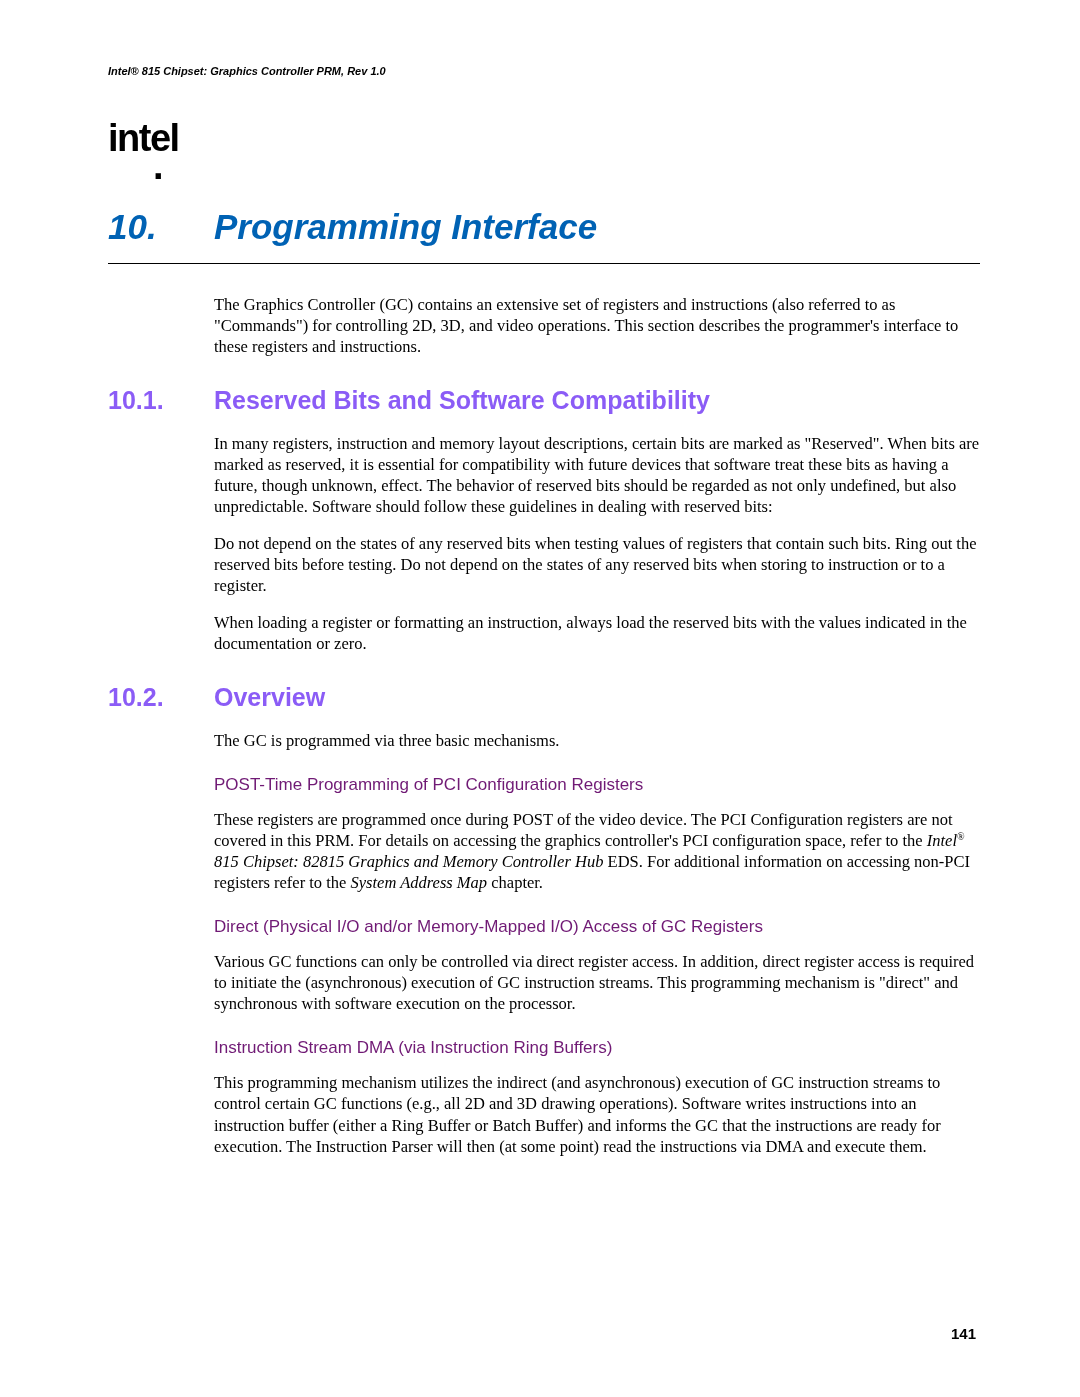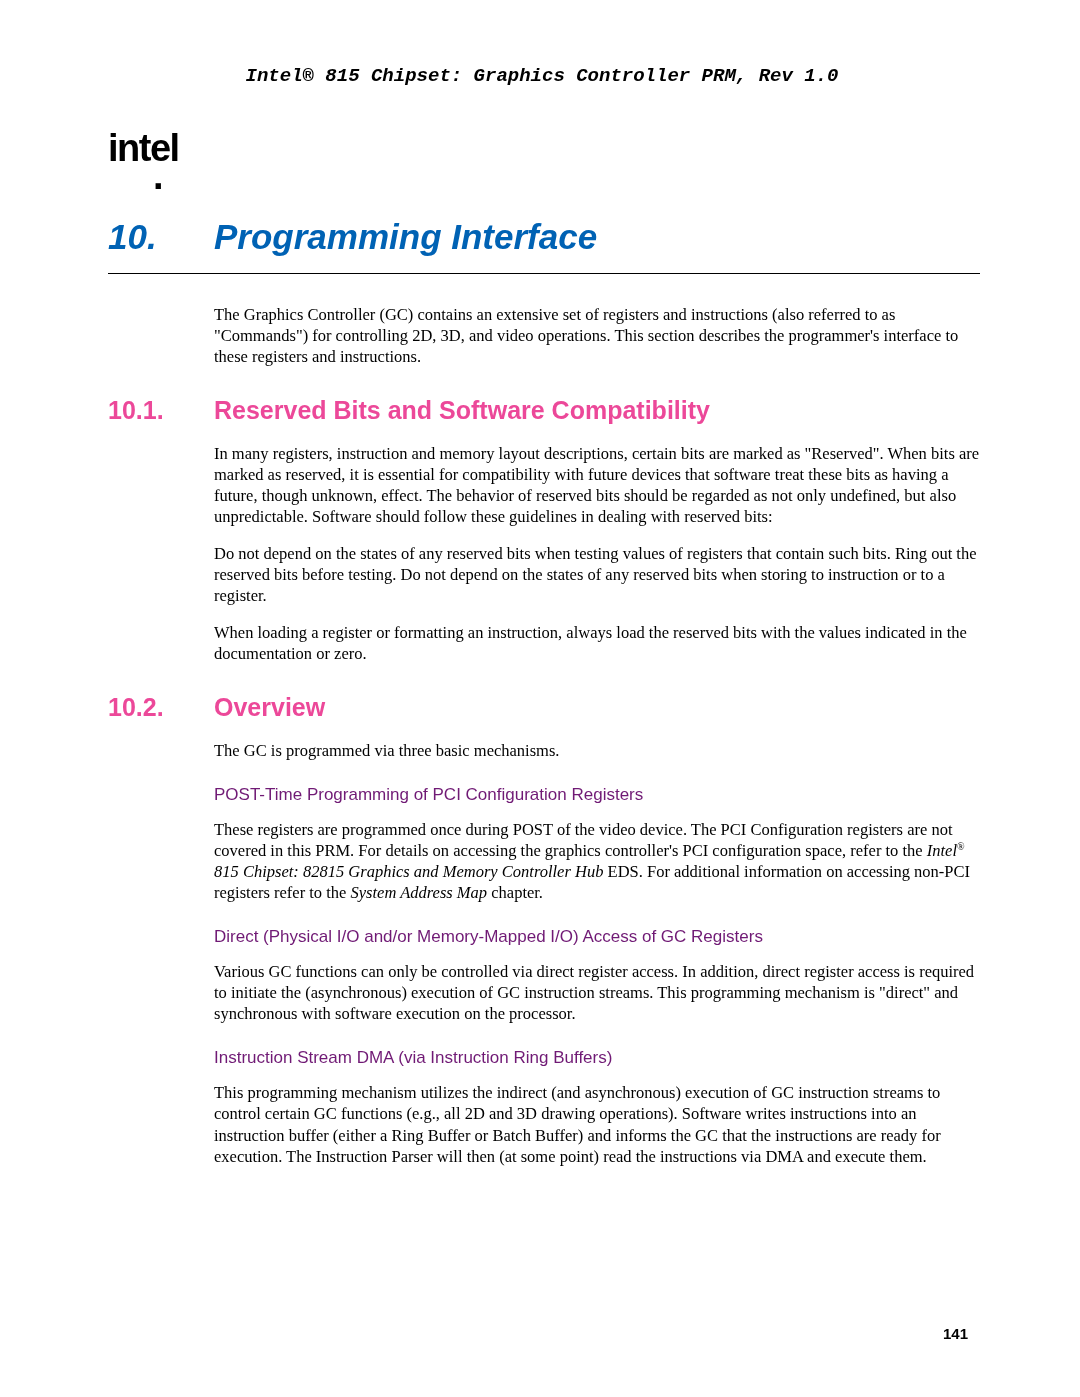--- a/index.html
+++ b/index.html
@@ -15,25 +15,25 @@
     position: relative;
     padding: 65px 100px 50px 108px;
   }
   .header-row {
     display: flex;
     justify-content: space-between;
     align-items: flex-end;
     margin-bottom: 8px;
   }
   .doc-header {
-    font-family: Liberation Mono, monospace;
+    font-family: Liberation Sans, sans-serif;
     font-style: italic;
     font-weight: bold;
-    font-size: 19px;
-    text-align: center;
+    font-size: 11px;
+    text-align: left;
     flex: 1;
     padding-right: 4px;
   }
   .logo {
     font-family: Arial, Helvetica, sans-serif;
     font-weight: 700;
     font-size: 38px;
     letter-spacing: -1.5px;
     position: relative;
     top: 36px;
@@ -53,21 +53,21 @@
     border-bottom: 1.5px solid #000;
     margin-bottom: 30px;
   }
   .chapter-num {
     display: inline-block;
     width: 106px;
   }
   .section-title {
     font-family: Arial, Helvetica, sans-serif;
     font-weight: bold;
-    color: #ec4899;
+    color: #8b5cf6;
     font-size: 25px;
     margin-top: 28px;
     margin-bottom: 18px;
   }
   .sec-num {
     display: inline-block;
     width: 106px;
   }
   .subsection-title {
     font-family: Arial, Helvetica, sans-serif;
@@ -81,21 +81,21 @@
   .body-para {
     font-size: 16.5px;
     line-height: 1.28;
     margin-left: 106px;
     margin-bottom: 16px;
     color: #000;
   }
   .page-number {
     position: absolute;
     bottom: 55px;
-    right: 112px;
+    right: 104px;
     font-family: Arial, Helvetica, sans-serif;
     font-weight: bold;
     font-size: 15px;
   }
   .ital { font-style: italic; text-align: right; }
   sup { font-size: 10px; vertical-align: super; }
 </style>
 </head>
 <body>
 

